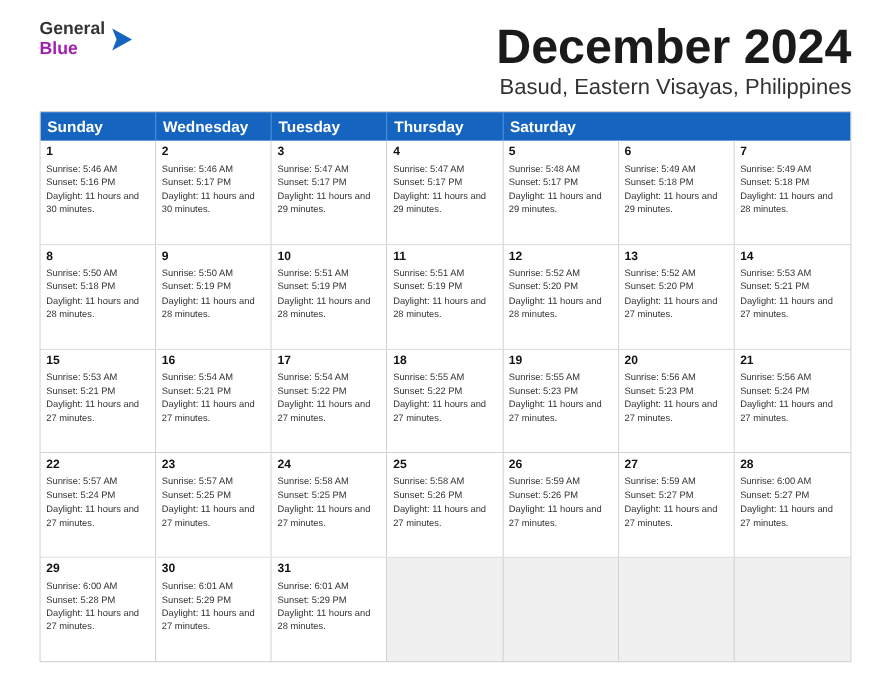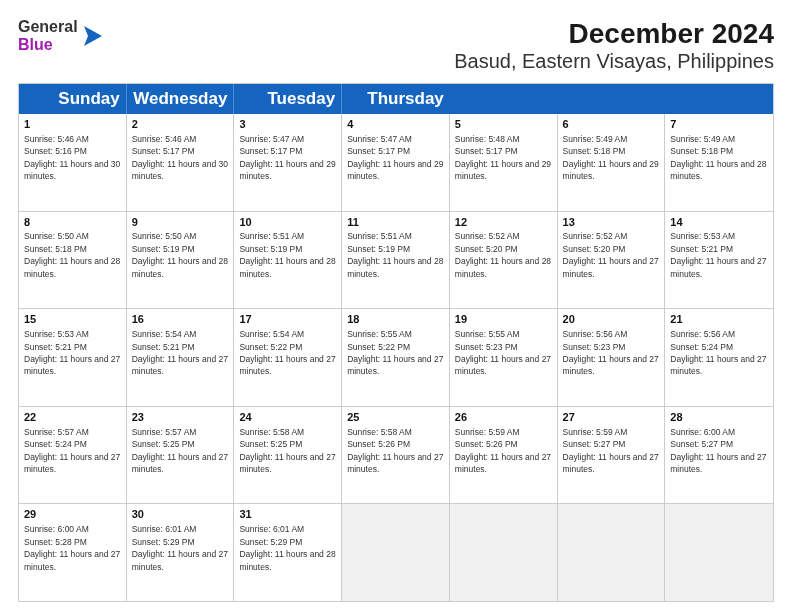--- a/index.html
+++ b/index.html
@@ -6,64 +6,64 @@
     body {
       font-family: Arial, sans-serif;
       background: #fff;
       width: 792px;
       height: 612px;
       overflow: hidden;
     }
     .page {
       width: 792px;
       height: 612px;
-      padding: 18px 18px 10px 18px;
+      padding: 18px 18px 10px 36px;
       display: flex;
       flex-direction: column;
     }
     .header {
       display: flex;
       justify-content: space-between;
       align-items: flex-start;
       margin-bottom: 10px;
     }
     .logo {
       display: flex;
       flex-direction: column;
       align-items: flex-start;
     }
     .title-area {
       text-align: right;
     }
     .main-title {
-      font-size: 28px;
+      font-size: 44px;
       font-weight: bold;
       color: #1a1a1a;
     }
     .subtitle {
       font-size: 20px;
       color: #333;
     }
     .calendar {
       flex: 1;
       display: flex;
       flex-direction: column;
       border: 1px solid #ccc;
     }
     .cal-header {
       display: grid;
       grid-template-columns: repeat(7, 1fr);
       background: #1565c0;
     }
     .cal-header-cell {
       color: #fff;
-      font-size: 17px;
+      font-size: 14px;
       font-weight: bold;
       padding: 5px 6px;
-      text-align: right;
+      text-align: left;
       border-right: 1px solid #4a90d9;
     }
     .cal-header-cell:last-child { border-right: none; }
     .cal-body {
       flex: 1;
       display: flex;
       flex-direction: column;
     }
     .cal-week {
       display: grid;
@@ -118,20 +118,21 @@
       <div class="subtitle">Basud, Eastern Visayas, Philippines</div>
     </div>
   </div>
 
   <div class="calendar">
     <div class="cal-header">
     <div class="cal-header-cell">Sunday</div>
         <div class="cal-header-cell">Wednesday</div>
         <div class="cal-header-cell">Tuesday</div>
         <div class="cal-header-cell">Thursday</div>
+        <div class="cal-header-cell">Saturday</div>
       </div>
     <div class="cal-body">
     <div class="cal-week">
           <div class="cal-cell">
         <span class="day-num">1</span>
         <span class="cell-text">Sunrise: 5:46 AM</span><br>
         <span class="cell-text">Sunset: 5:16 PM</span><br>
         <span class="cell-text">Daylight: 11 hours and 30 minutes.</span>
       </div>
           <div class="cal-cell">

